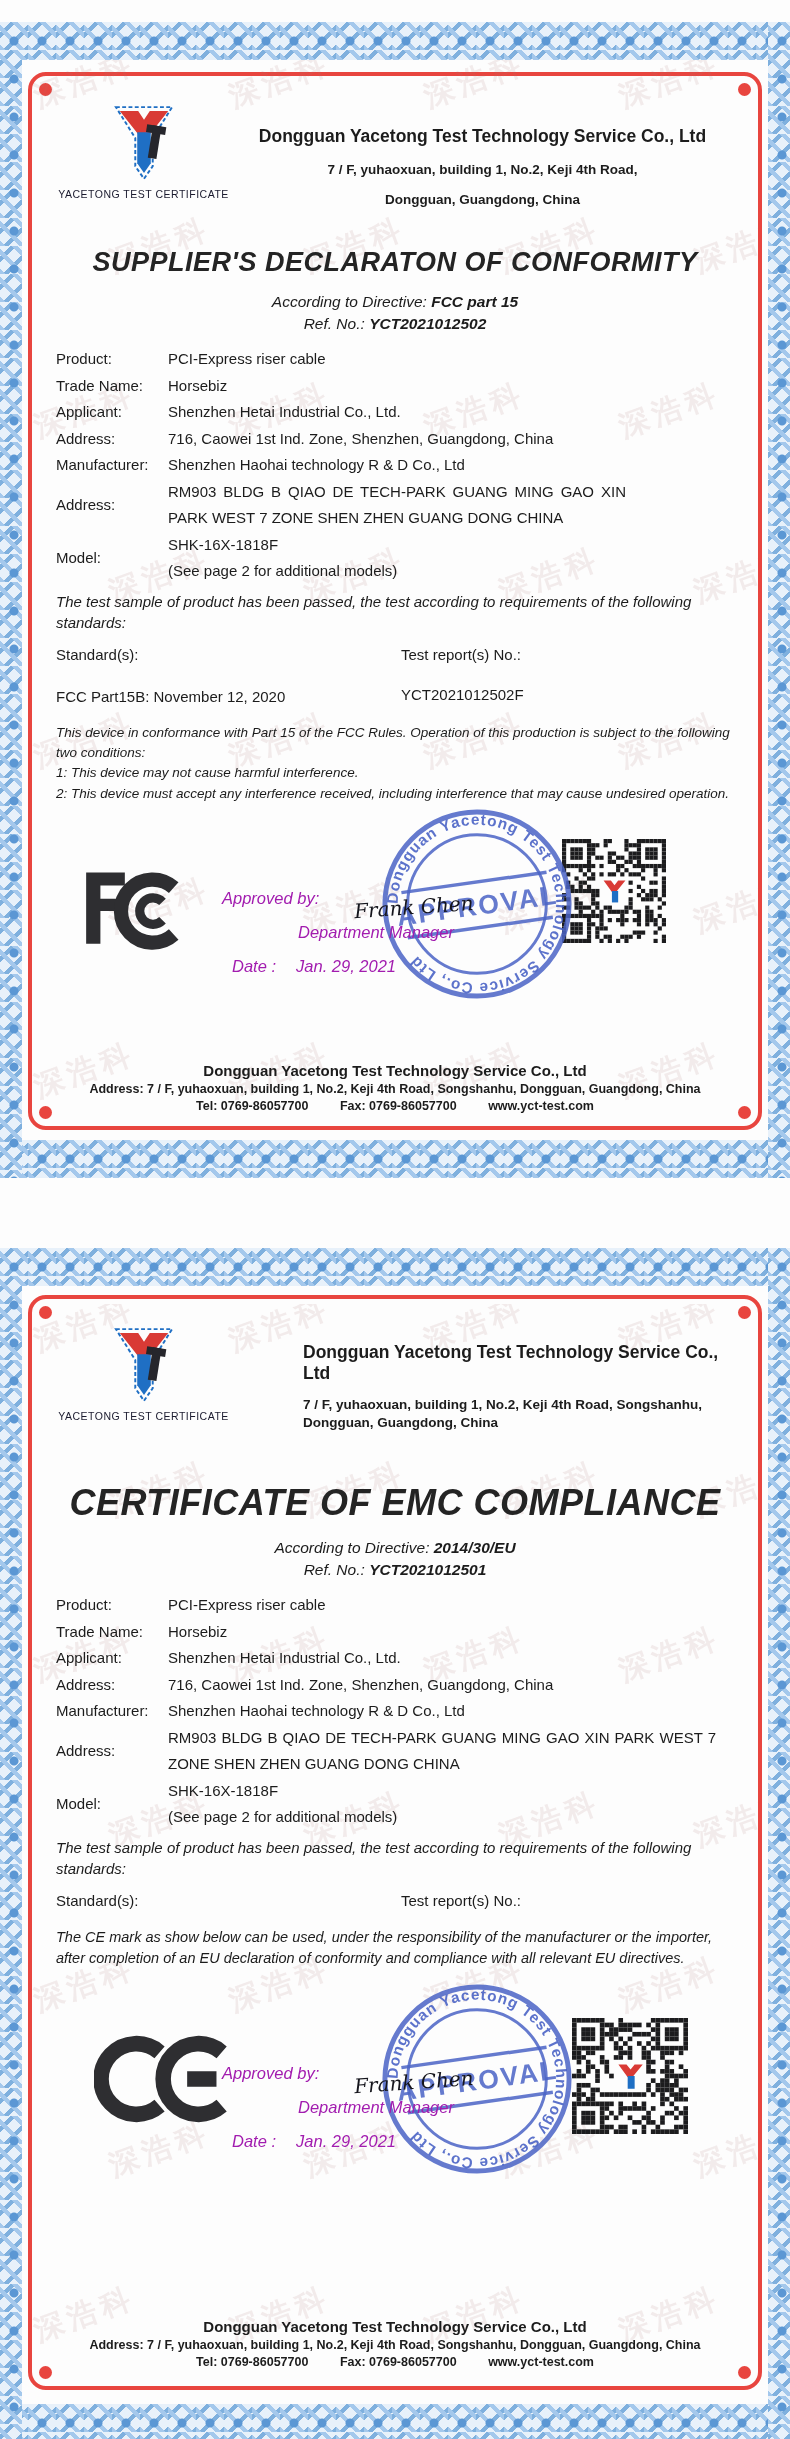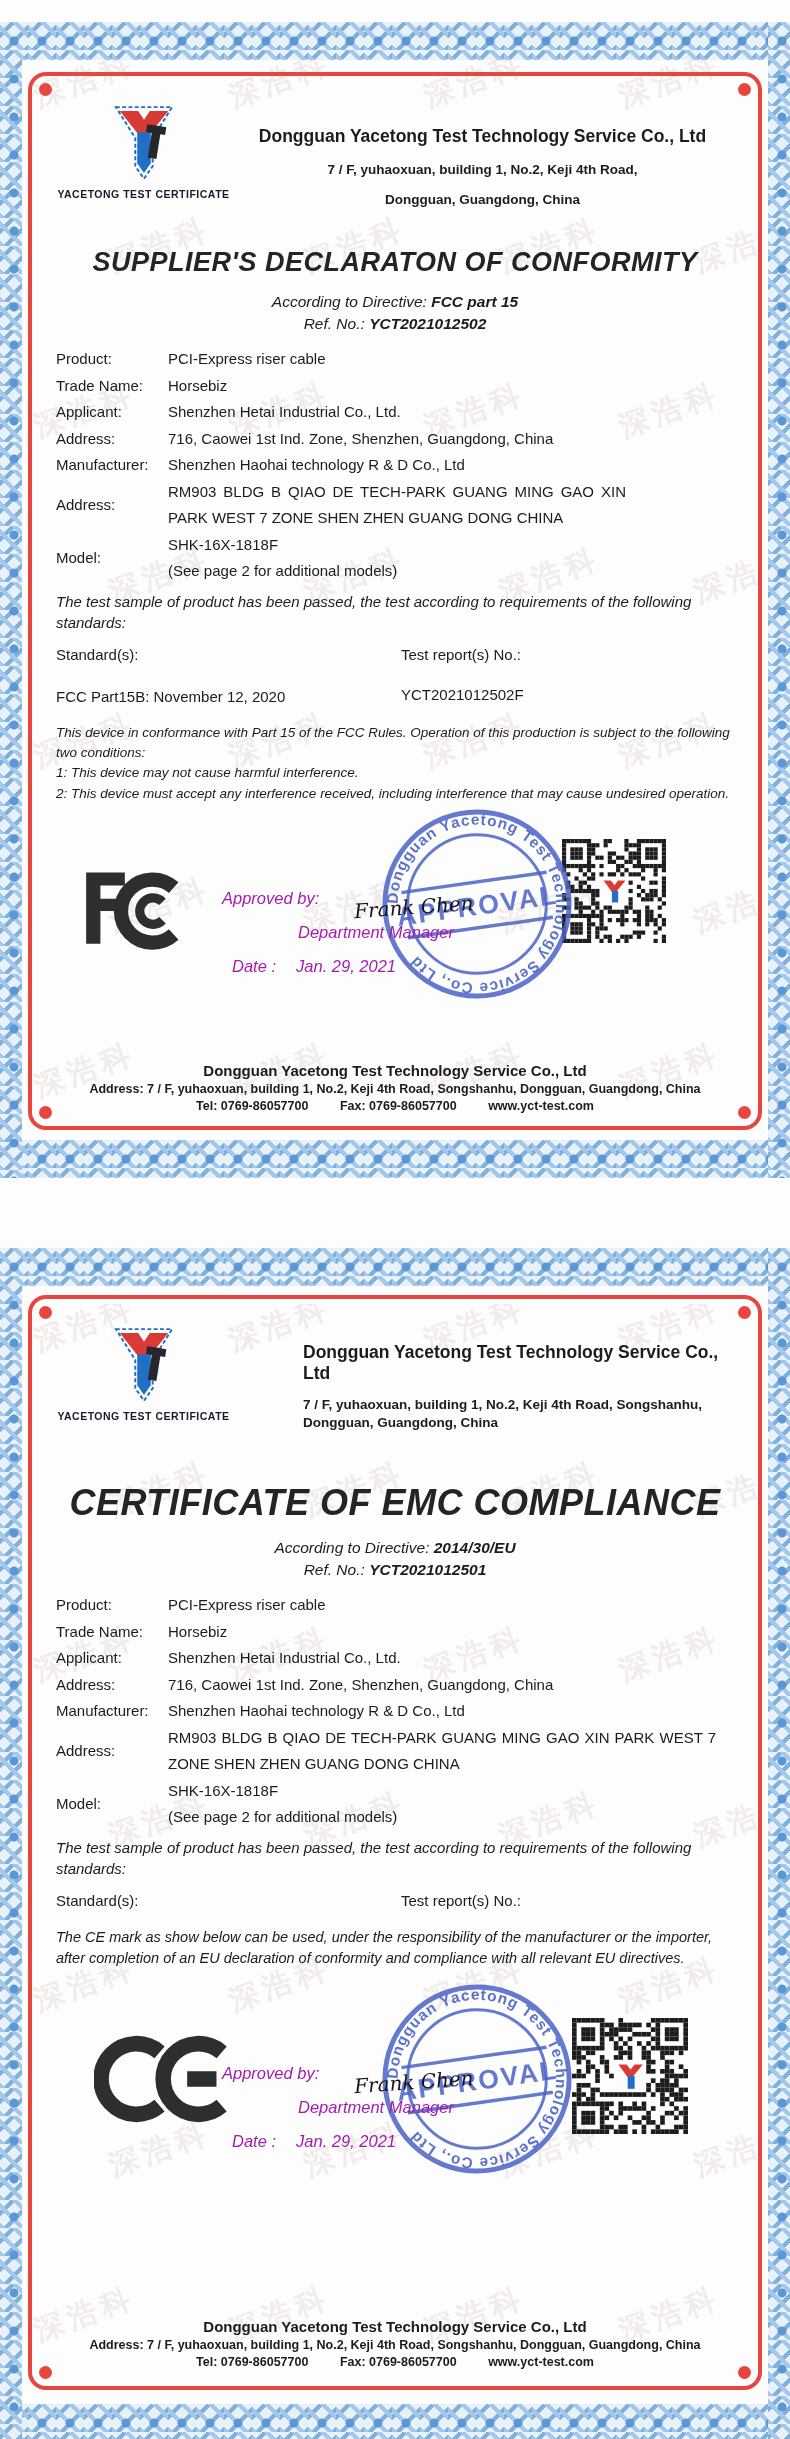--- a/index.html
+++ b/index.html
@@ -45,21 +45,21 @@
              letter-spacing: 5px; color: rgba(168,118,118,0.13); white-space: nowrap; }
 
   .content { position: absolute; left: 56px; right: 56px; z-index: 2; }
   .cert1 .content { top: 96px; }
   .cert2 .content { top: 74px; }
 
   
   .hdr { display: flex; align-items: flex-start; }
   .logo-box { width: 175px; flex: none; text-align: center; padding-top: 6px; }
   .logo-box svg { display: block; margin: 0 auto; }
-  .logo-caption { margin-top: 8px; font-size: 10.5px; font-weight: bold; letter-spacing: 0.5px; color: #1a1a2e; white-space: nowrap; }
+  .logo-caption { margin-top: 8px; font-size: 10.5px; font-weight: normal; letter-spacing: 0.5px; color: #1a1a2e; white-space: nowrap; }
   .hdr-text { flex: 1; text-align: center; padding-top: 4px; }
   .hdr-company { font-size: 17.5px; font-weight: bold; margin-top: 26px; }
   .hdr-addr { font-size: 13.5px; font-weight: bold; margin-top: 15px; }
   .cert2 .hdr-company { margin-top: 20px; }
   .cert2 .hdr-text { text-align: left; padding-left: 72px; }
   .cert2 .hdr-addr { margin-top: 13px; }
   .cert2 .hdr-addr + .hdr-addr { margin-top: 3px; }
 
   .title { text-align: center; font-style: italic; font-weight: 900; font-size: 27px; letter-spacing: 0.5px; color: #242424; }
   .cert1 .title { margin-top: 40px; }

